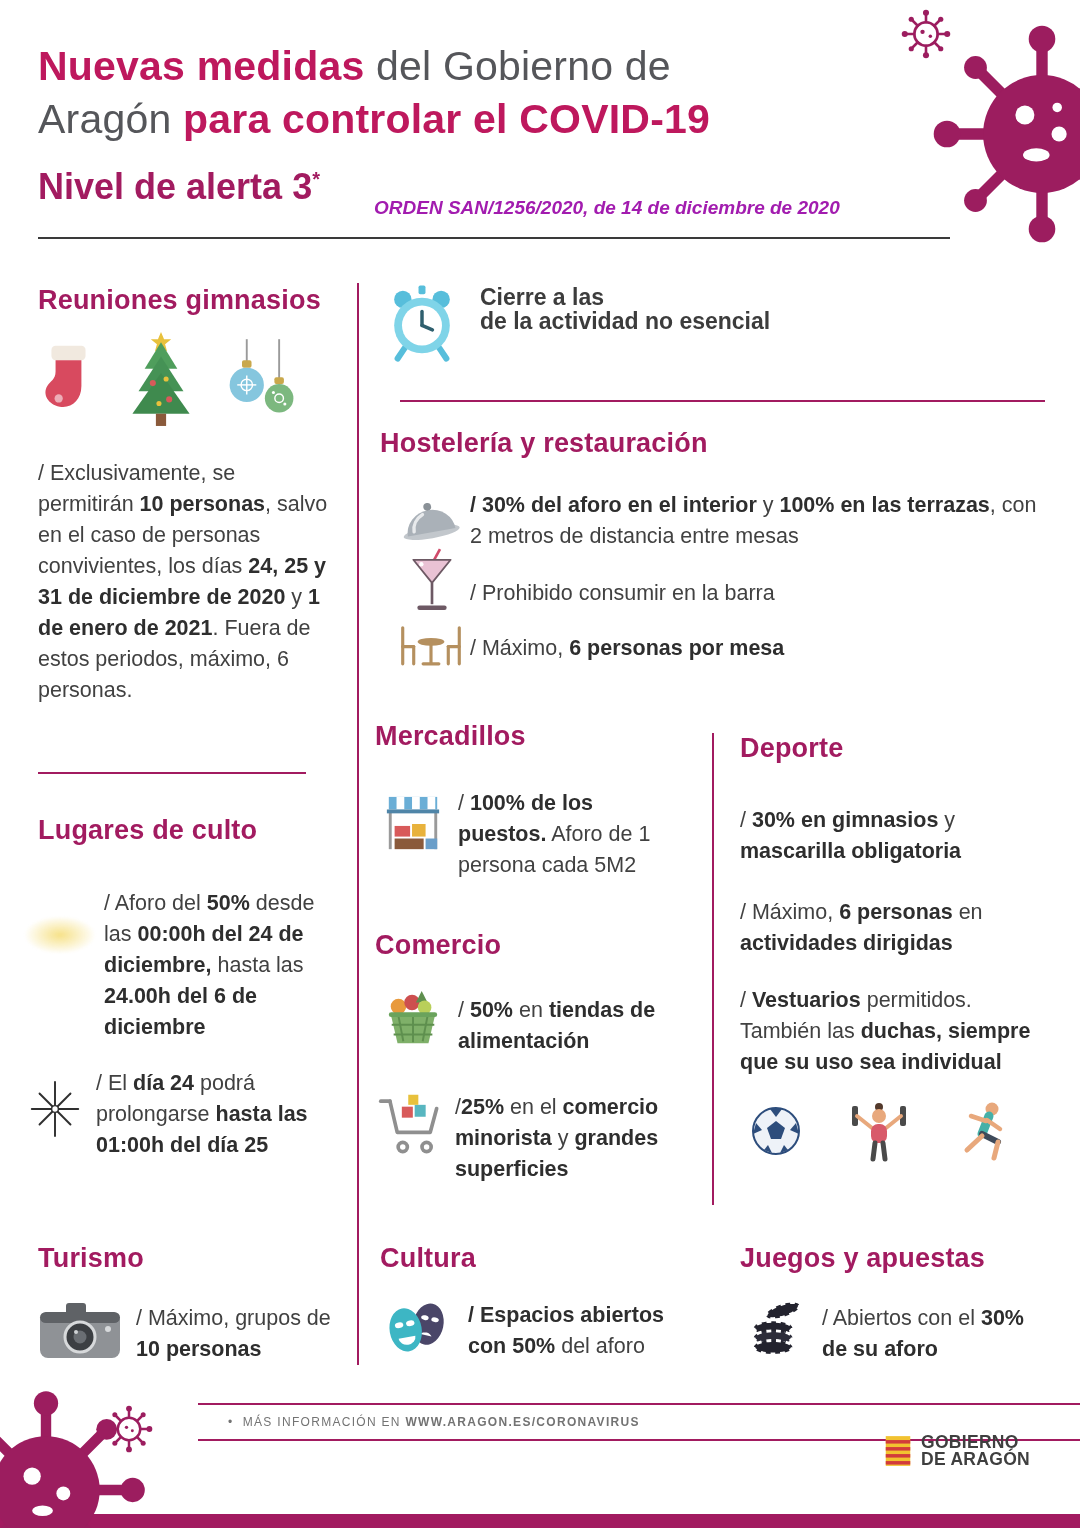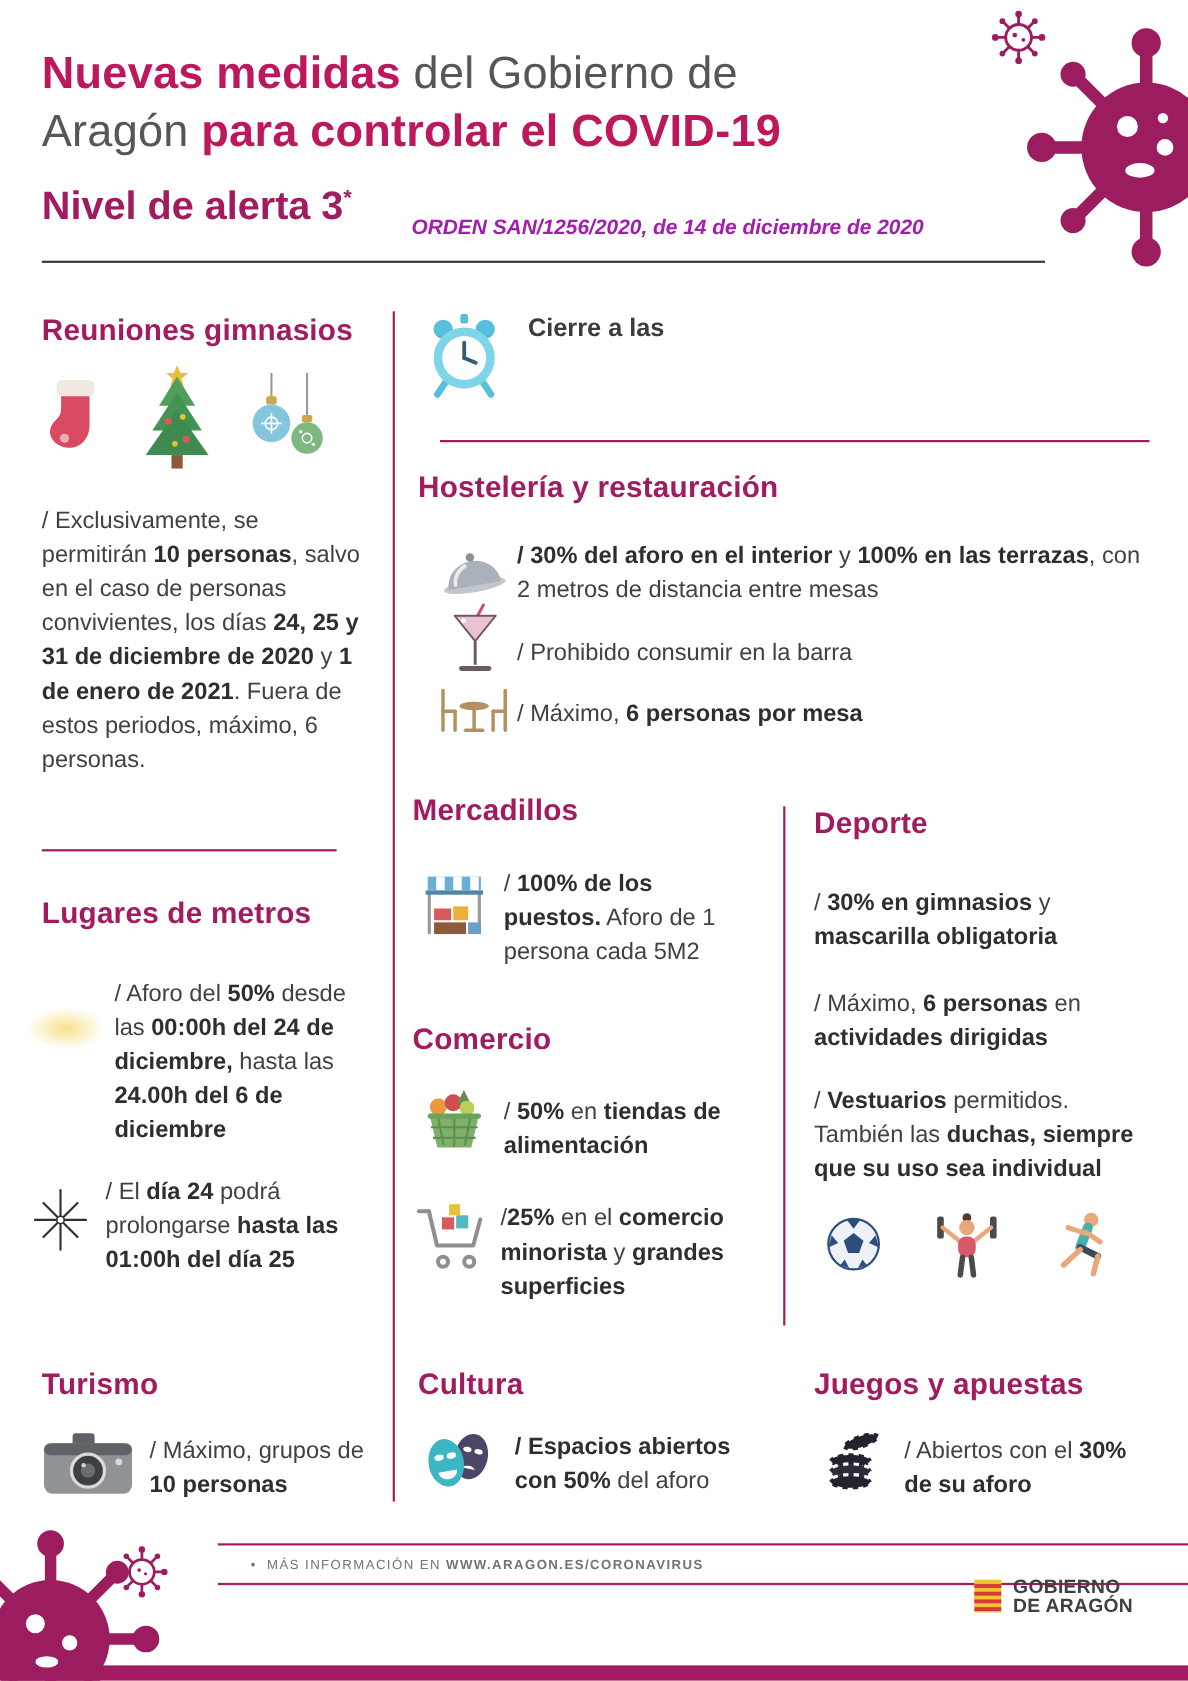--- a/index.html
+++ b/index.html
@@ -146,21 +146,21 @@
       <circle cx="54" cy="56" r="1.6" fill="#fff"></circle>
         <circle cx="66" cy="68" r="1.6" fill="#fff"></circle>
     </svg>
   </span>
 </div>
 
 <p class="abs body-text" style="left:38px;top:458px;width:292px">/ Exclusivamente, se permitirán <b>10 personas</b>, salvo en el caso de personas convivientes, los días <b>24, 25 y 31 de diciembre de 2020</b> y <b>1 de enero de 2021</b>. Fuera de estos periodos, máximo, 6 personas.</p>
 
 <div class="abs rule" style="left:38px;top:772px;width:268px;height:2px"></div>
 
-<h2 class="abs heading" style="left:38px;top:815px">Lugares de metros</h2>
+<h2 class="abs heading" style="left:38px;top:815px">Lugares de culto</h2>
 
 <div class="abs glow"></div>
 <p class="abs body-text" style="left:104px;top:888px;width:242px">/ Aforo del <b>50%</b>  desde las <b>00:00h del 24 de diciembre,</b> hasta las <b>24.00h del 6 de diciembre</b></p>
 
 <span class="abs" style="left:26px;top:1080px">
   <svg width="58" height="58" viewBox="0 0 60 60">
     <g stroke="#2f2f2f" stroke-width="2" stroke-linecap="round">
       <line x1="30" y1="2" x2="30" y2="58"></line>
       <line x1="6" y1="30" x2="54" y2="30"></line>
       <line x1="14" y1="14" x2="46" y2="46"></line>
@@ -195,20 +195,21 @@
     <line x1="26" y1="76" x2="18" y2="88" stroke="#57bedb" stroke-width="7" stroke-linecap="round"></line>
     <line x1="66" y1="76" x2="74" y2="88" stroke="#57bedb" stroke-width="7" stroke-linecap="round"></line>
     <circle cx="46" cy="50" r="32" fill="#7fd4e8"></circle>
     <circle cx="46" cy="50" r="23" fill="#fff"></circle>
     <line x1="46" y1="50" x2="46" y2="34" stroke="#2f5f6e" stroke-width="4" stroke-linecap="round"></line>
     <line x1="46" y1="50" x2="58" y2="55" stroke="#2f5f6e" stroke-width="4" stroke-linecap="round"></line>
   </svg>
 </span>
 <div class="abs cierre-intro">Cierre a las</div>
 <div class="abs cierre-line">
+  <span class="cierre-tail">de la actividad no esencial</span>
 </div>
 <div class="abs rule" style="left:400px;top:400px;width:645px;height:2px"></div>
 
 <h2 class="abs heading" style="left:380px;top:428px">Hostelería y restauración</h2>
 
 <span class="abs" style="left:398px;top:492px;transform:rotate(-10deg)">
   <svg width="62" height="50" viewBox="0 0 72 56">
     <ellipse cx="36" cy="46" rx="33" ry="7" fill="#c2c7cc"></ellipse>
     <path d="M8 46 a28 26 0 0 1 56 0 z" fill="#aab1b8"></path>
     <path d="M16 42 a22 20 0 0 1 13 -18" stroke="#e8eaec" stroke-width="4" fill="none" stroke-linecap="round"></path>

